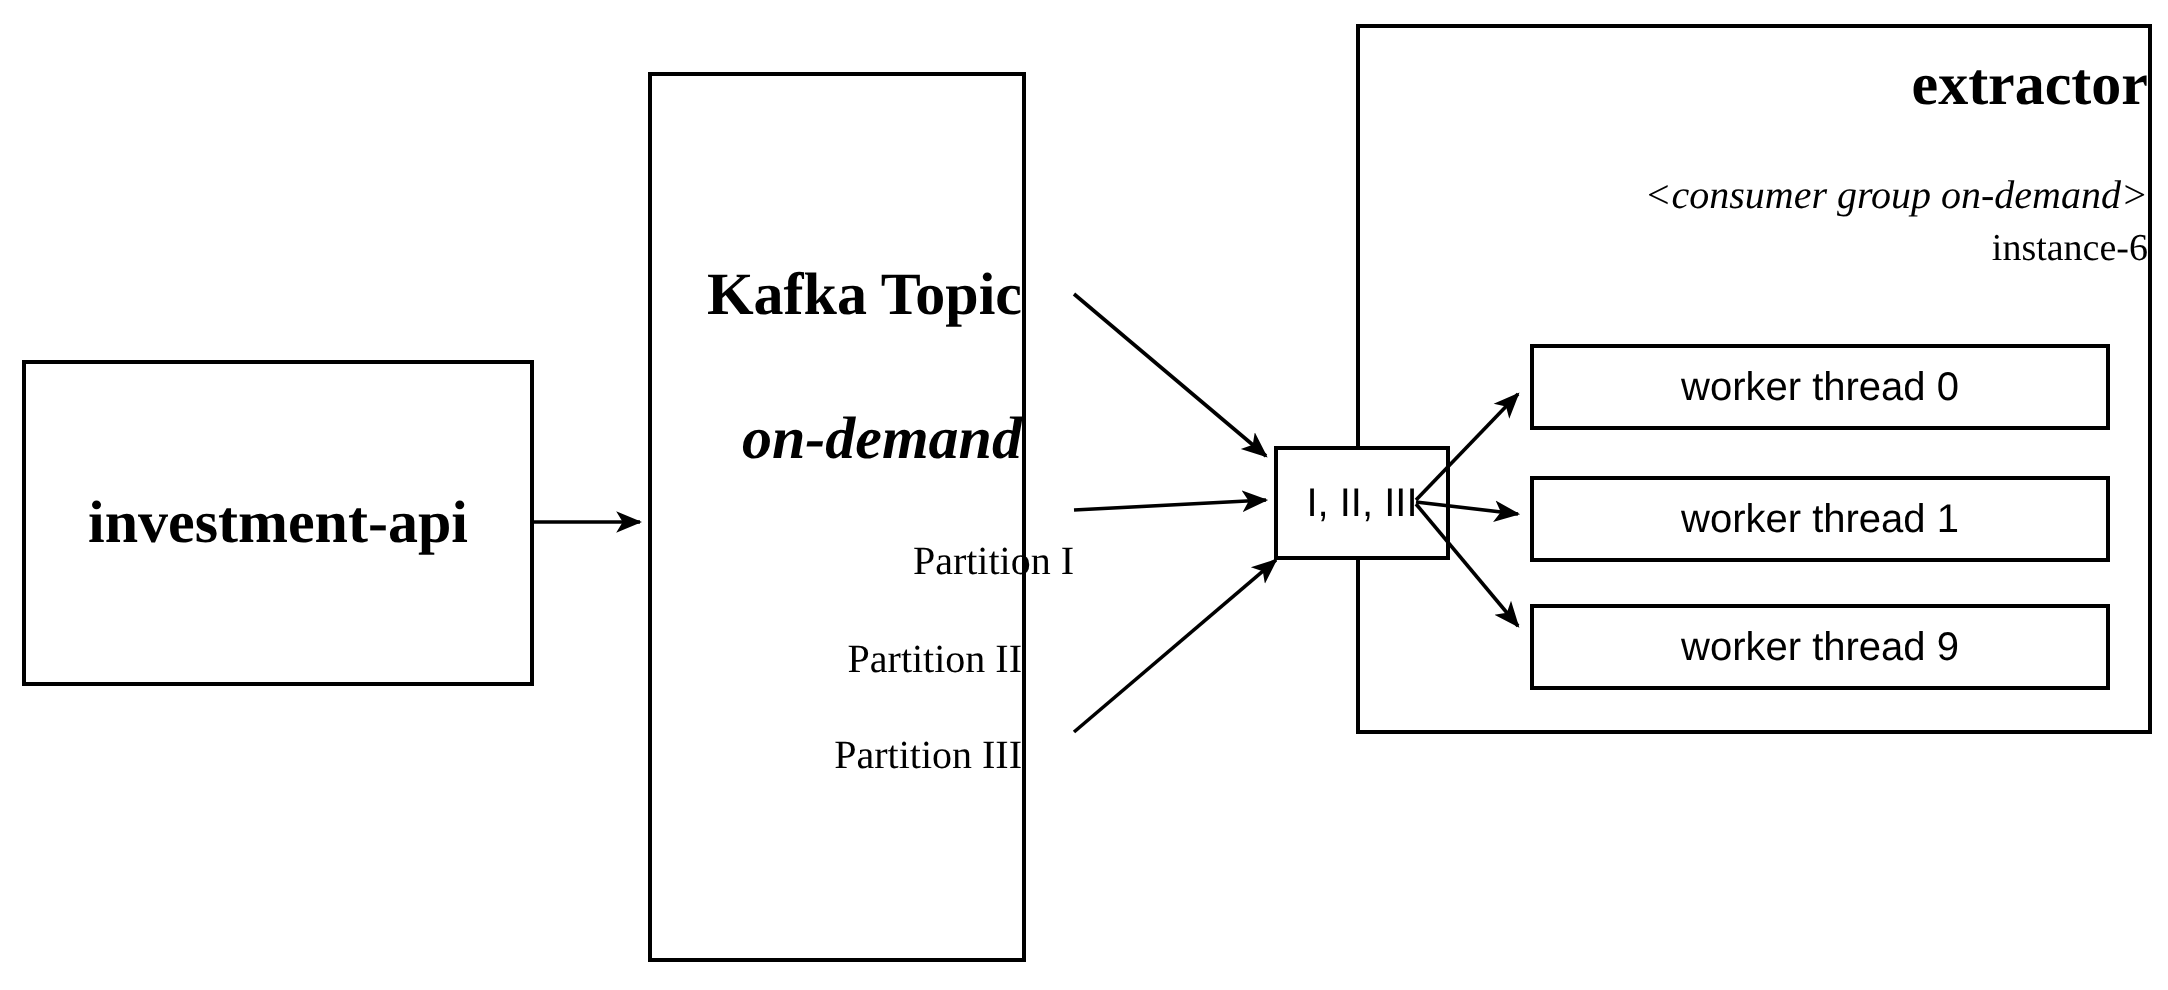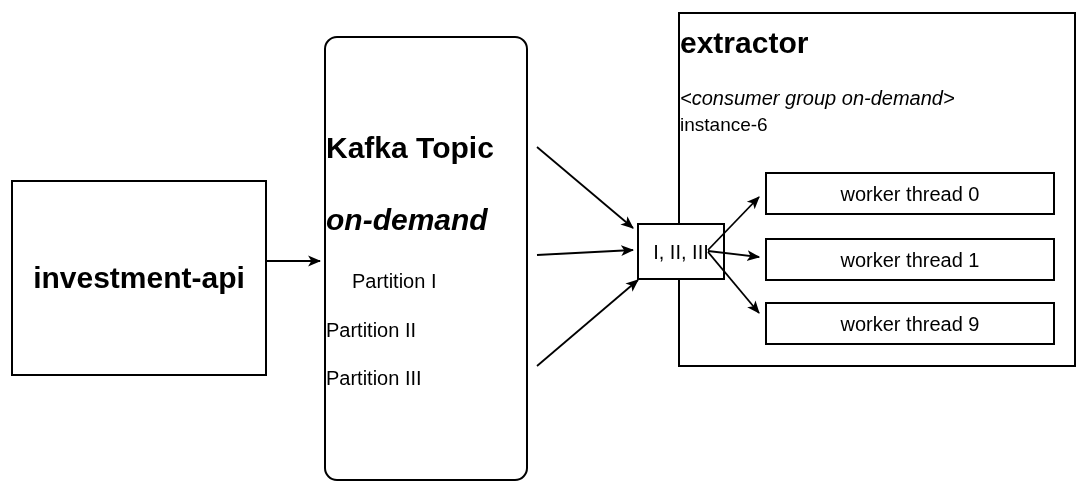--- a/index.html
+++ b/index.html
@@ -19,22 +19,23 @@
   .node {
     position: absolute;
     box-sizing: border-box;
     border: 2px solid #000000;
     background: #ffffff;
   }
   .abs-label {
     position: absolute;
     left: 0;
     width: 100%;
-    text-align: left;
+    text-align: right;
     white-space: nowrap;
+    font-family: Liberation Serif, serif;
   }
   .title-bold {
     font-size: 30px;
     font-weight: bold;
     line-height: 36px;
   }
   .title-bold-italic {
     font-size: 30px;
     font-weight: bold;
     font-style: italic;
@@ -52,24 +53,24 @@
   .small-text {
     font-size: 19px;
     line-height: 23px;
   }
   .flex-center {
     display: flex;
     align-items: center;
     justify-content: center;
   }
   
-  #inv-box { left: 11px; top: 180px; width: 256px; height: 196px; }
+  #inv-box { left: 11px; top: 180px; width: 256px; height: 163px; }
   #inv-box .abs-label { top: 0; height: 100%; display: flex; align-items: center; justify-content: center; }
   
-  #kafka-box { left: 324px; top: 36px; width: 204px; height: 445px; border-radius: 13px; }
+  #kafka-box { left: 324px; top: 36px; width: 189px; height: 445px; }
   
   #extractor-box { left: 678px; top: 12px; width: 398px; height: 355px; }
   .worker-box {
     position: absolute;
     box-sizing: border-box;
     left: 85px;
     width: 290px;
     height: 43px;
     border: 2px solid #000000;
     background: #ffffff;

